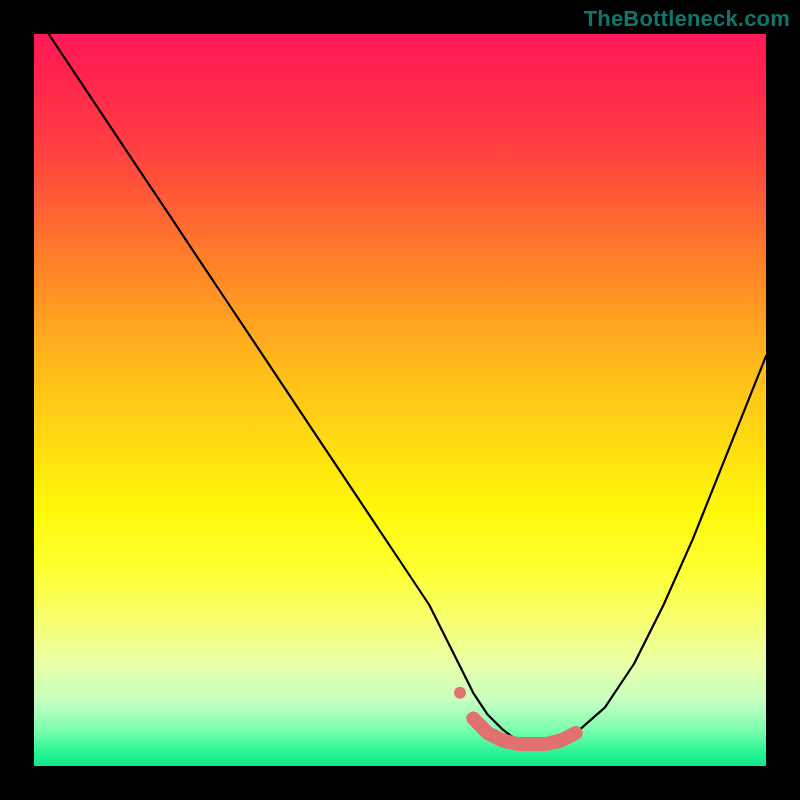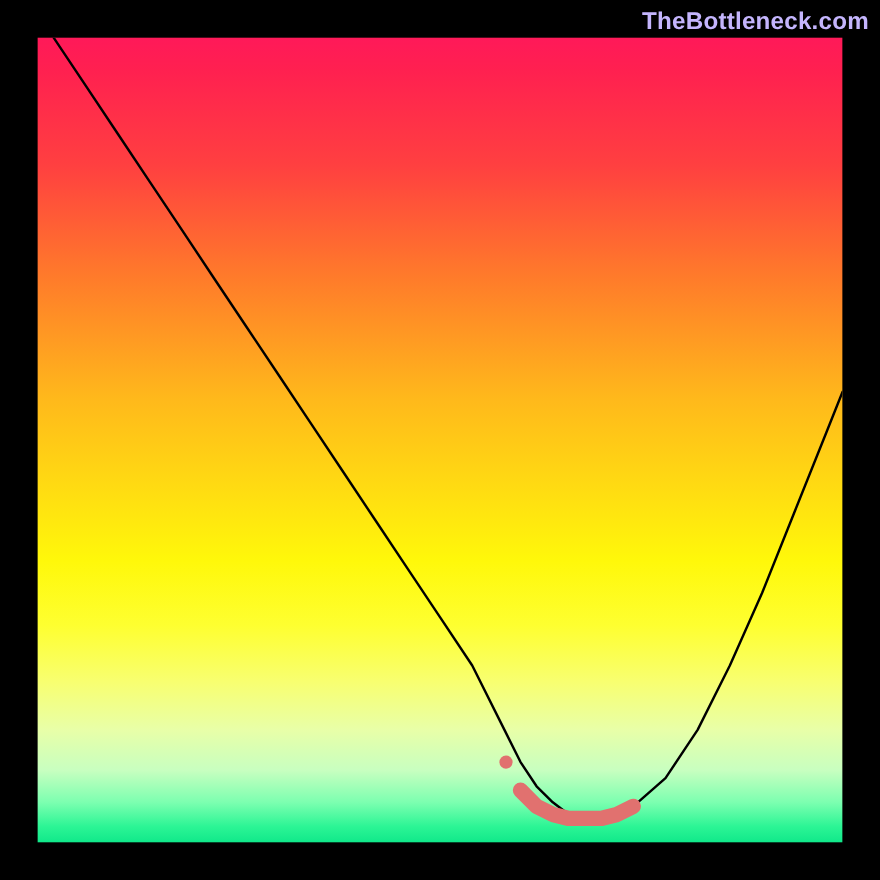--- a/index.html
+++ b/index.html
@@ -10,21 +10,21 @@
     height: 800px;
     background: #000;
   }
   .watermark {
     position: absolute;
     top: 6px;
     right: 10px;
     font-family: Arial, Helvetica, sans-serif;
     font-size: 22px;
     font-weight: bold;
-    color: #c4b5fd;
+    color: #0f766e;
     letter-spacing: 0.2px;
     z-index: 5;
   }
   .plot-area {
     position: absolute;
     left: 34px;
     top: 34px;
     width: 732px;
     height: 732px;
     overflow: hidden;

